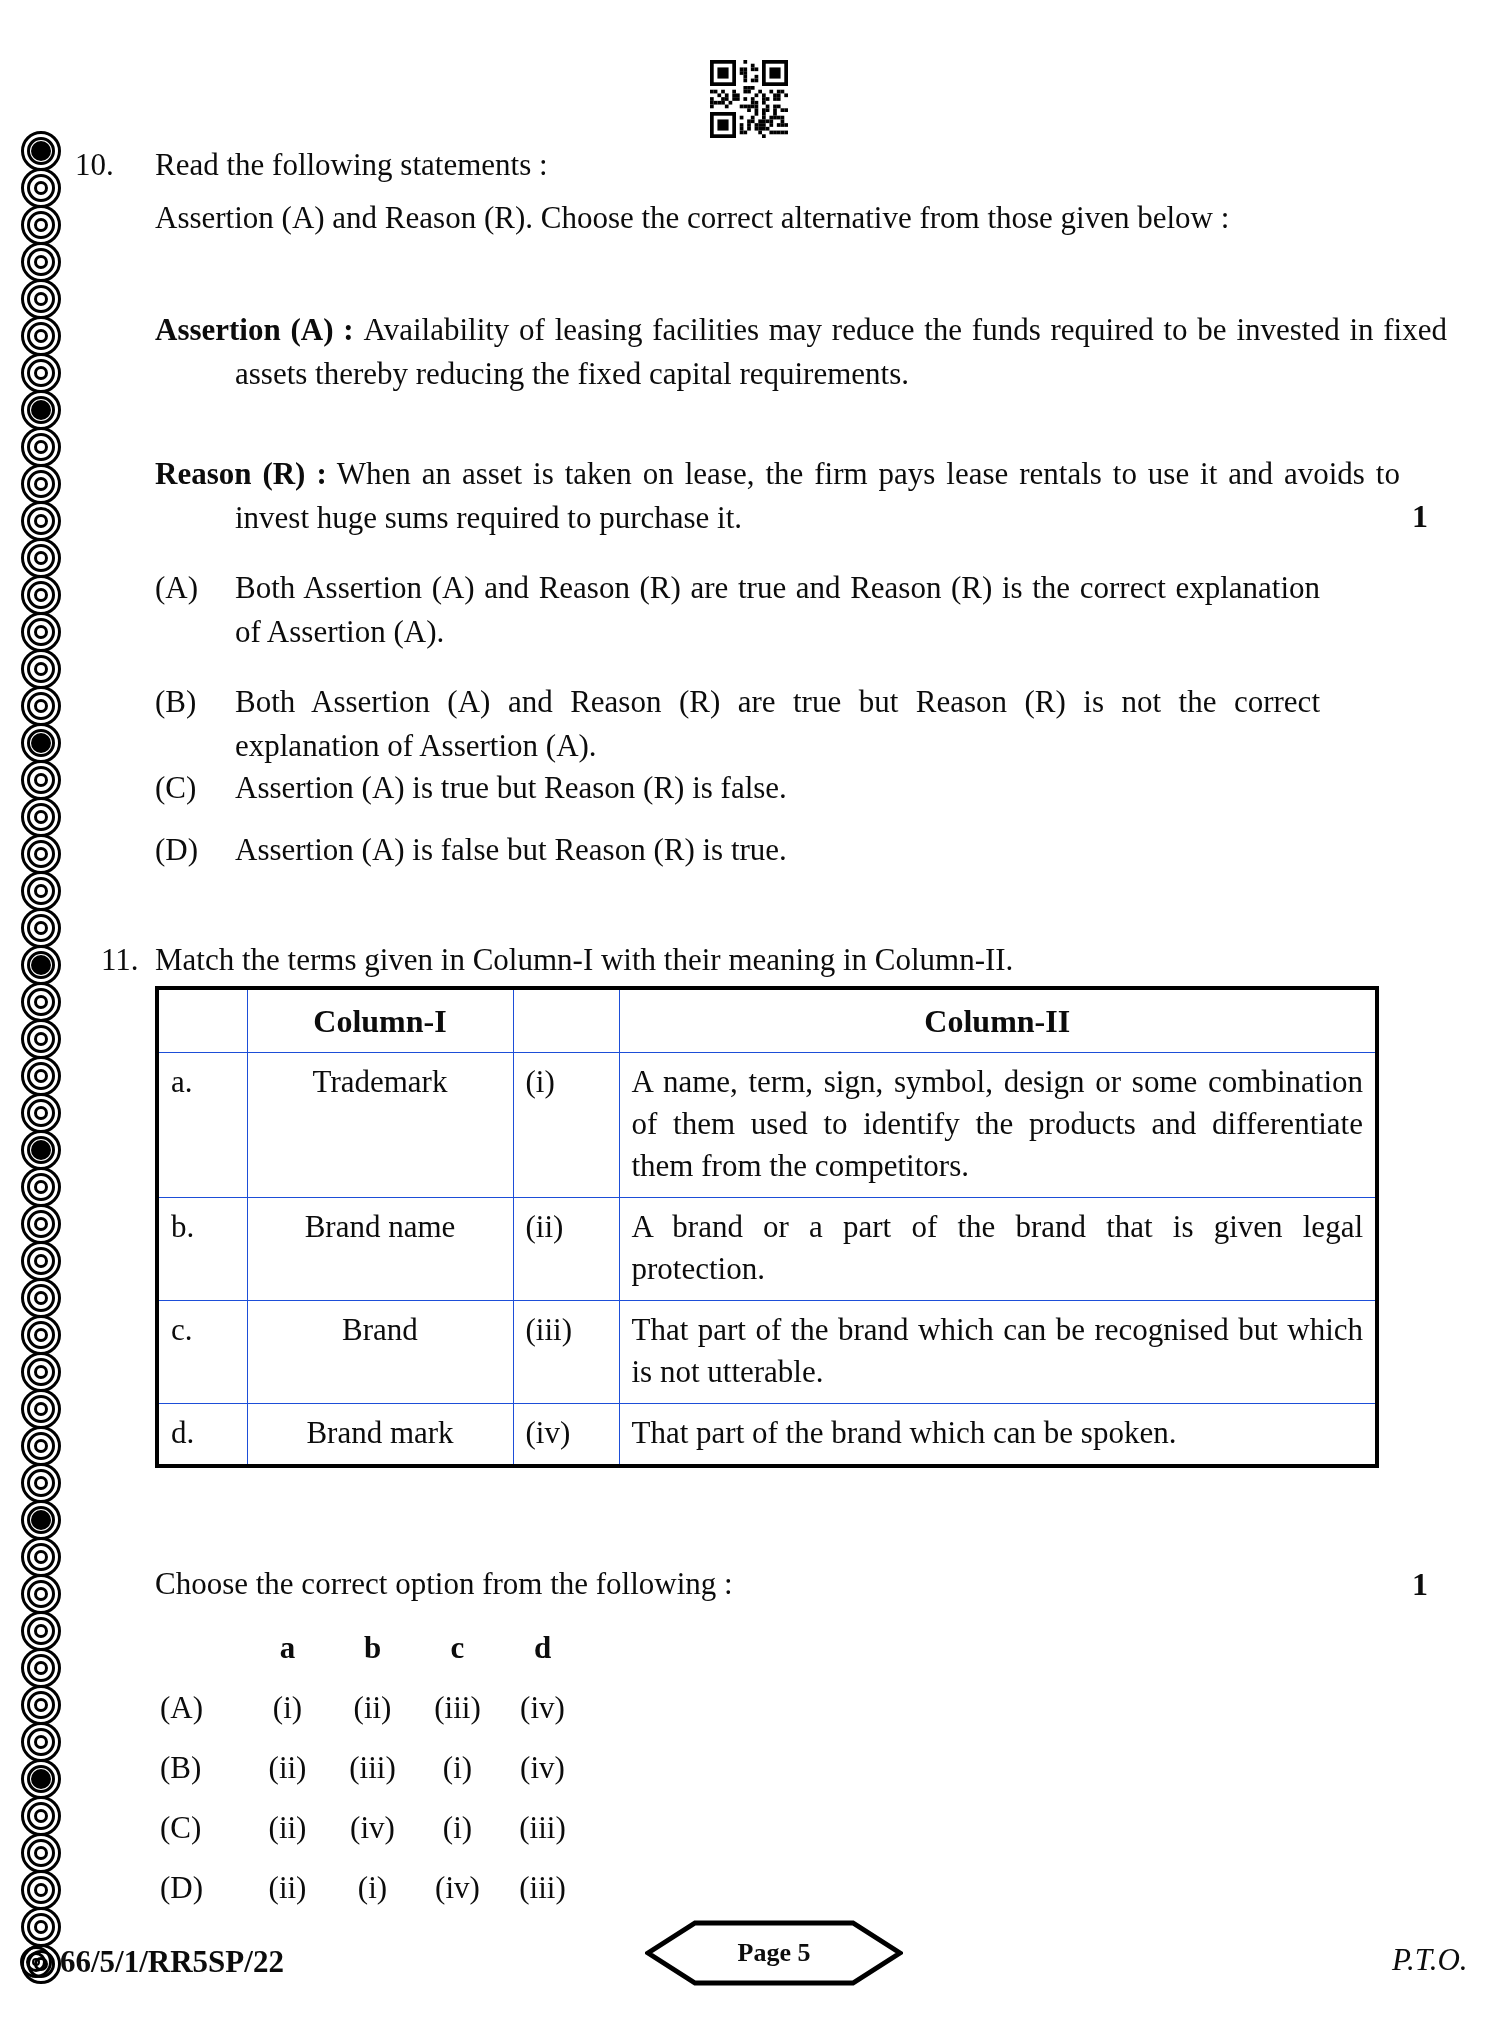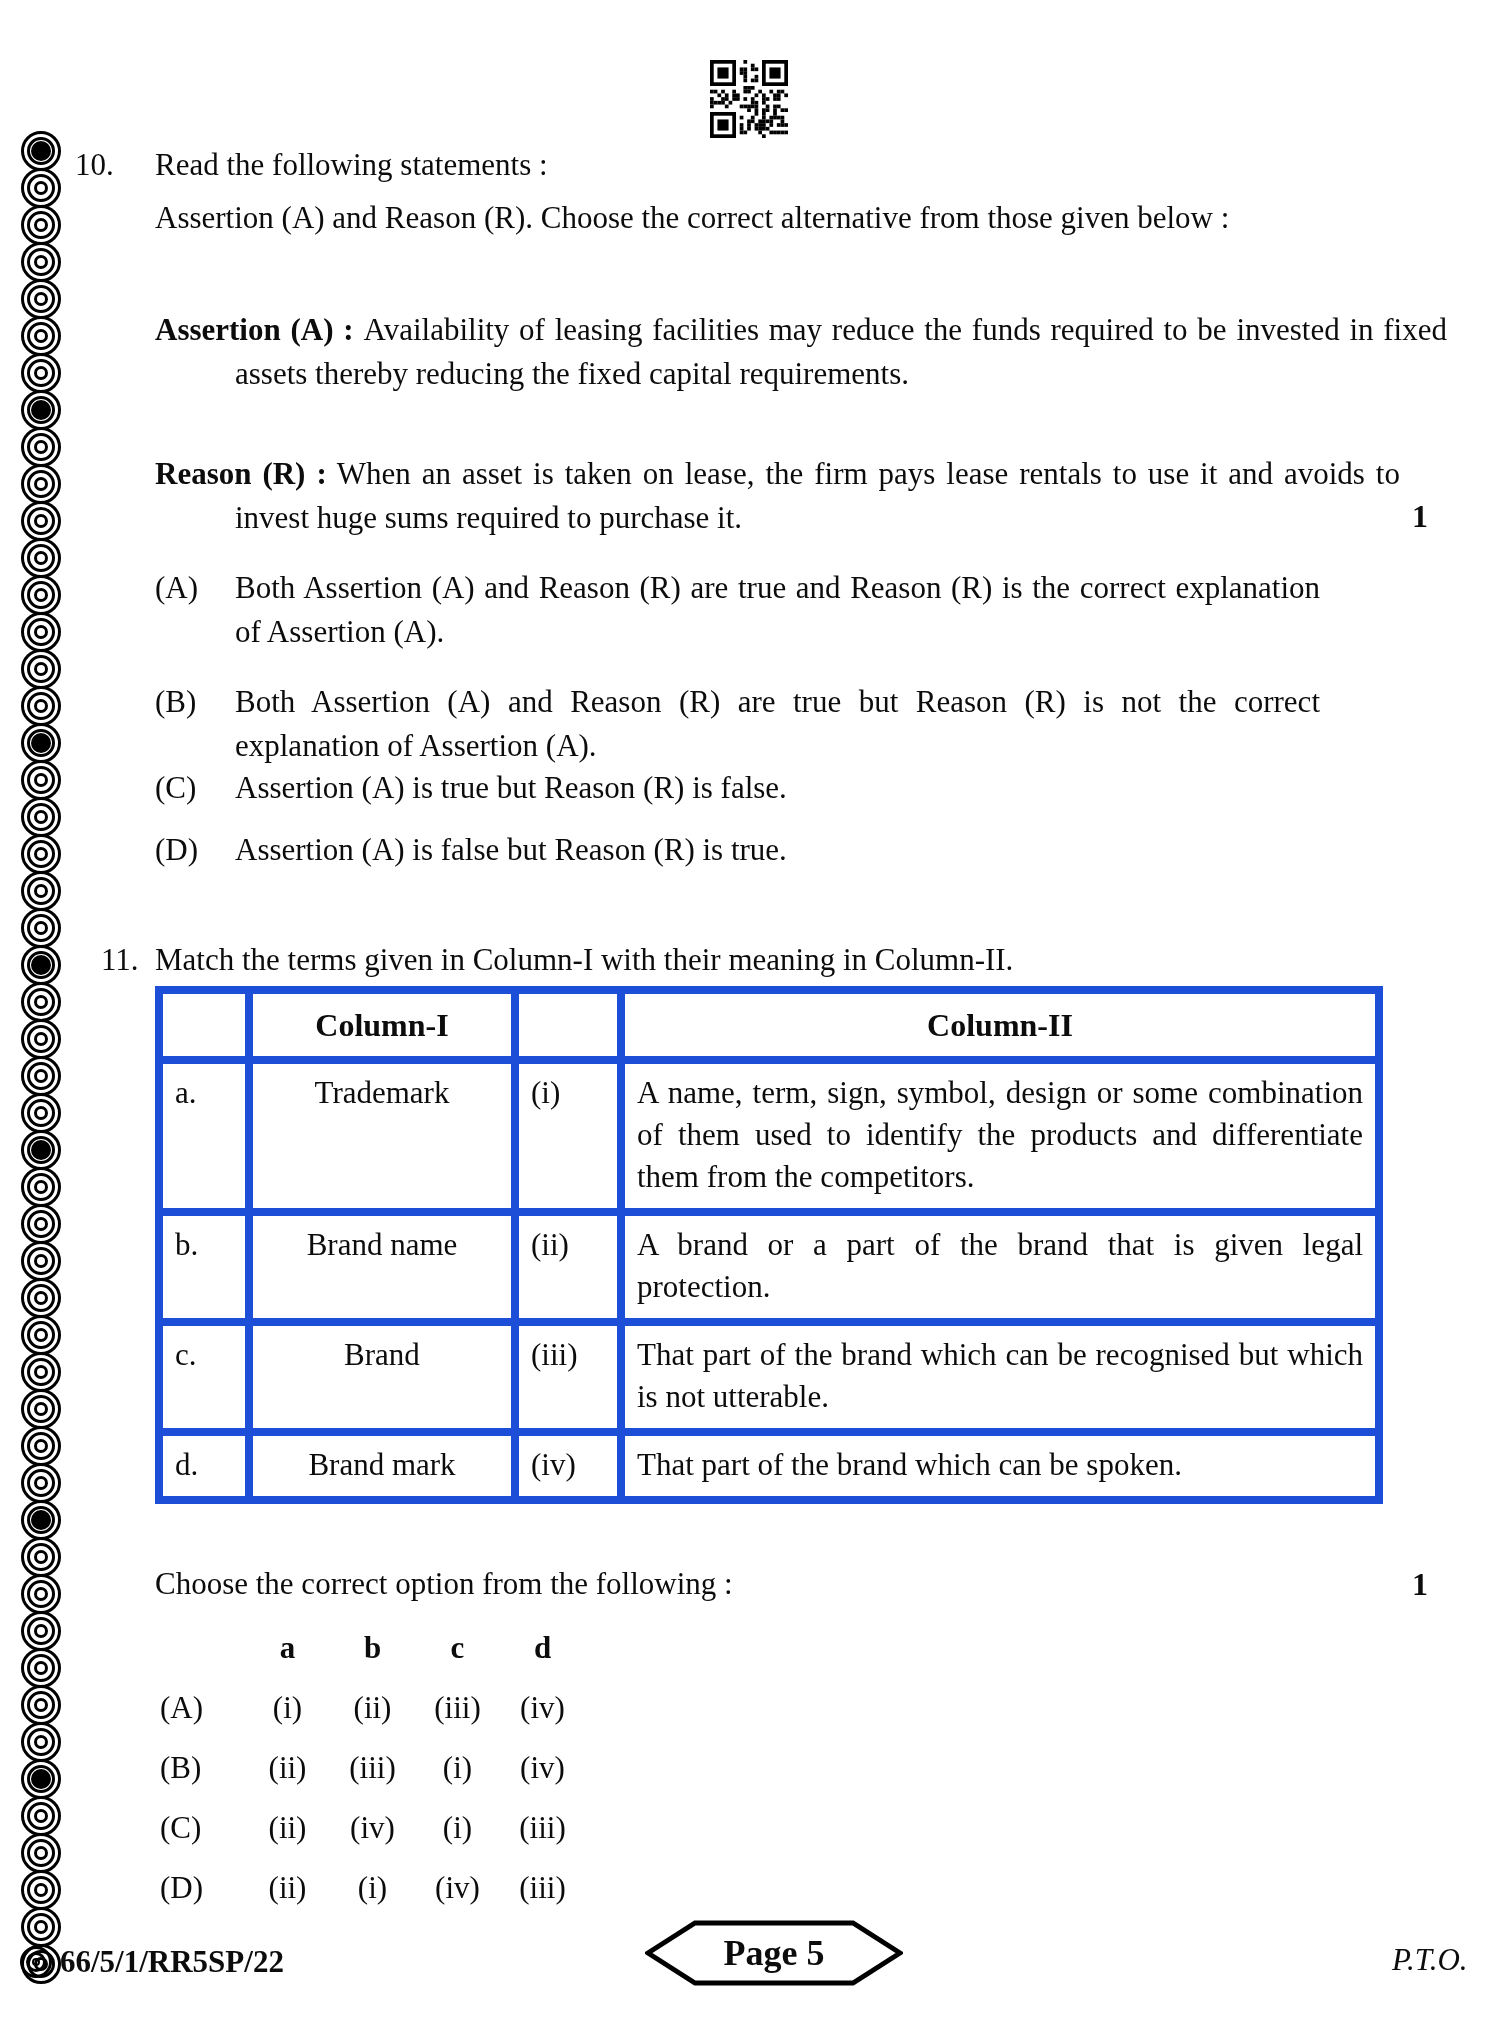--- a/index.html
+++ b/index.html
@@ -26,21 +26,21 @@
   .hang{padding-left:80px;text-indent:-80px;}
   .hang .lab{margin-right:10px;}
   .optrow{display:flex;}
   .optrow .lbl{width:80px;flex:none;}
   .optrow .body{flex:1;}
   .marks{font-weight:bold;font-size:32px;line-height:44px;width:40px;text-align:center;}
 
   
   table.match{border-collapse:collapse;border:4px solid #000;table-layout:fixed;}
   table.match td,table.match th{
-    border:8px solid #1d4ed8;vertical-align:top;
+    border:1px solid #1d4ed8;vertical-align:top;
     font-size:31px;line-height:42px;padding:8px 12px 10px 12px;margin-left:33px;
   }
   table.match th{font-size:32px;text-align:center;padding:10px 6px;}
   td.ckey{padding-left:22px;}
   td.cterm{padding-left:24px;text-align:center;}
   td.cnum{padding-left:14px;}
   td.cmean{padding-left:16px;padding-right:14px;text-align:justify;}
 
   
   .grid-row{display:flex;font-size:31px;line-height:44px;margin-bottom:16px;}
@@ -50,21 +50,21 @@
 
   
   #footer-code{display:flex;align-items:center;gap:8px;font-size:31px;font-weight:bold;}
   .mini-ring{width:26px;height:26px;border:3px solid #000;border-radius:50%;position:relative;flex:none;}
   .mini-ring::before{content:"";position:absolute;inset:3px;border:3px solid #000;border-radius:50%;}
   .mini-ring::after{content:"";position:absolute;inset:9px;border:2px solid #000;border-radius:50%;}
   #hexagon{width:258px;height:66px;}
   #hex-label{
     position:absolute;left:645px;top:1920px;width:258px;height:66px;
     display:flex;align-items:center;justify-content:center;
-    font-size:36px;font-weight:bold;
+    font-size:26px;font-weight:bold;
   }
   #pto{font-size:31px;font-weight:normal;font-style:italic;}
 </style>
 </head>
 <body>
 
 <div id="chain">
     <div class="ring filled"></div>
     <div class="ring"></div>
     <div class="ring"></div>

